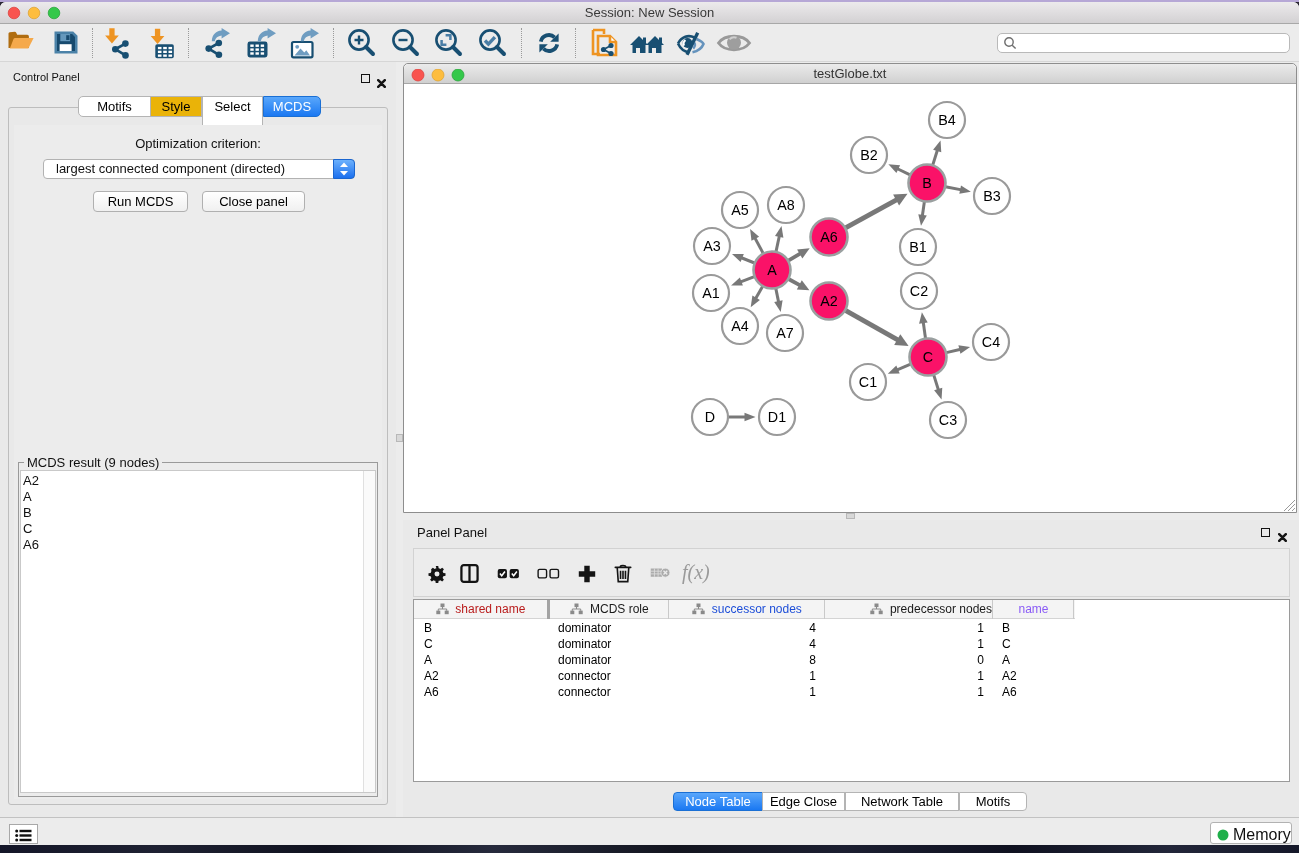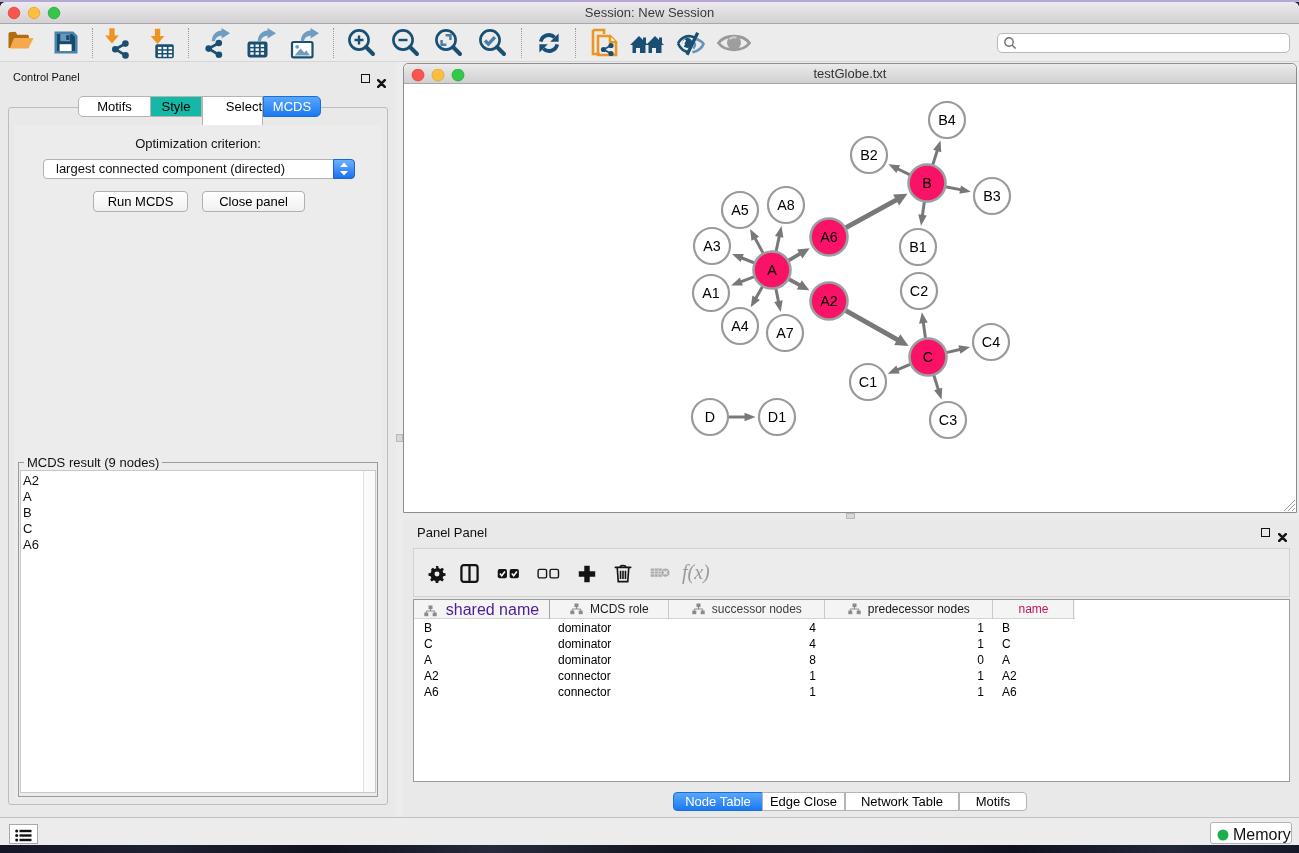--- a/index.html
+++ b/index.html
@@ -174,22 +174,22 @@
 
 <div class="abs" style="left:0;top:62px;width:396px;height:755px;background:#e9e9e9"></div>
 <div class="abs" style="left:13px;top:71px;font-size:11px;color:#111">Control Panel</div>
 <div class="abs" style="left:361px;top:74px;width:9px;height:9px;border:1.4px solid #111"></div>
 <div class="abs" style="left:377px;top:74px"><svg width="9" height="9" viewBox="0 0 9 9">
       <path d="M1.2 1.2 L7.8 7.8 M7.8 1.2 L1.2 7.8" stroke="#141414" stroke-width="2.5" stroke-linecap="round"></path>
     </svg></div>
 
 <div class="abs" style="left:8px;top:107px;width:380px;height:698px;border:1px solid #bdbdbd;border-radius:3px;background:#e9e9e9"></div>
 <div style="position:absolute;left:78px;top:96px;width:73px;height:21px;background:#fff;color:#000;border:1px solid #b4b4b4;border-top-left-radius:5px;border-bottom-left-radius:5px;box-sizing:border-box;text-align:center;line-height:19px;font-size:13px">Motifs</div>
-<div style="position:absolute;left:151px;top:96px;width:52px;height:21px;background:#14b8a6;color:#000;border:1px solid #b4b4b4;margin-left:-1px;box-sizing:border-box;text-align:center;line-height:19px;font-size:13px">Style</div>
-<div style="position:absolute;left:203px;top:96px;width:61px;height:34px;background:#fff;color:#000;border:1px solid #b4b4b4;margin-left:-1px;box-sizing:border-box;text-align:right;line-height:19px;font-size:13px">Select</div>
+<div style="position:absolute;left:151px;top:96px;width:52px;height:21px;background:#eab308;color:#000;border:1px solid #b4b4b4;margin-left:-1px;box-sizing:border-box;text-align:center;line-height:19px;font-size:13px">Style</div>
+<div style="position:absolute;left:203px;top:96px;width:61px;height:34px;background:#fff;color:#000;border:1px solid #b4b4b4;margin-left:-1px;box-sizing:border-box;text-align:center;line-height:19px;font-size:13px">Select</div>
 <div style="position:absolute;left:264px;top:96px;width:58px;height:21px;background:linear-gradient(#5aa7fb,#1a78f2);color:#fff;border:1px solid #1a6fd4;border-top-right-radius:5px;border-bottom-right-radius:5px;margin-left:-1px;box-sizing:border-box;text-align:center;line-height:19px;font-size:13px">MCDS</div>
 <div class="abs" style="left:14px;top:125px;width:368px;height:674px;background:#ececec"></div>
 <div class="abs" style="left:14px;top:136px;width:368px;text-align:center;font-size:13px;color:#111">Optimization criterion:</div>
 
 <div class="abs" style="left:43px;top:159px;width:312px;height:20px;background:#fff;border:1px solid #b2b2b2;border-radius:4px;font-size:13px;line-height:18px;padding-left:12px;color:#111">largest connected component (directed)</div>
 <div class="abs" style="left:333px;top:159px;width:22px;height:20px;background:linear-gradient(#6cb1fd,#1c70ee);border-radius:0 4px 4px 0;border:1px solid #1a66d0"></div>
 <div class="abs" style="left:338px;top:161px"><svg width="12" height="16" viewBox="0 0 12 16">
       <path d="M6 1.5 L10 6 H2 z" fill="#fff"></path>
       <path d="M6 14.5 L2 10 h8 z" fill="#fff"></path>
     </svg></div>
@@ -349,53 +349,53 @@
       </g>
       <circle cx="20.5" cy="11.5" r="6" fill="#ababab" stroke="#ececec" stroke-width="1"></circle>
       <path d="M18 9 l5 5 M23 9 l-5 5" stroke="#ececec" stroke-width="1.8"></path>
     </svg></div>
 <div style="position:absolute;left:682px;top:561px">
     <div style="font-family:'Liberation Serif',serif;font-style:italic;font-size:20px;color:#9a9a9a;line-height:22px">f(x)</div>
   </div>
 
 <div class="abs" style="left:413px;top:599px;width:877px;height:183px;background:#fff;border:1px solid #9a9a9a"></div>
 <div class="abs" style="left:414px;top:600px;width:661px;height:19px;background:#f4f4f4;border-bottom:1px solid #d4d4d4">
-    <div style="position:absolute;left:0px;top:0;width:136px;height:19px;border-right:1px solid #a3a3a3;text-align:center;line-height:19px;font-size:16px;color:#4c1d95"><svg width="13" height="12" viewBox="0 0 13 12" style="vertical-align:-2px">
+    <div style="position:absolute;left:0px;top:0;width:136px;height:19px;border-right:3px solid #a3a3a3;text-align:center;line-height:19px;font-size:12px;color:#b91c1c"><svg width="13" height="12" viewBox="0 0 13 12" style="vertical-align:-2px">
         <g fill="#8a8a8a">
           <rect x="4.5" y="0.5" width="4" height="3.6"></rect>
           <rect x="0.3" y="7.6" width="4" height="3.6"></rect>
           <rect x="8.7" y="7.6" width="4" height="3.6"></rect>
           <path d="M6.5 4 v2 M2.3 7.8 V6 h8.4 v1.8" stroke="#8a8a8a" stroke-width="1" fill="none"></path>
         </g>
       </svg>&nbsp;&nbsp;shared name</div>
     <div style="position:absolute;left:137px;top:0;width:118px;height:19px;border-right:1px solid #c9c9c9;text-align:center;line-height:19px;font-size:12px;color:#1a1a1a"><svg width="13" height="12" viewBox="0 0 13 12" style="vertical-align:-2px">
         <g fill="#8a8a8a">
           <rect x="4.5" y="0.5" width="4" height="3.6"></rect>
           <rect x="0.3" y="7.6" width="4" height="3.6"></rect>
           <rect x="8.7" y="7.6" width="4" height="3.6"></rect>
           <path d="M6.5 4 v2 M2.3 7.8 V6 h8.4 v1.8" stroke="#8a8a8a" stroke-width="1" fill="none"></path>
         </g>
       </svg>&nbsp;&nbsp;MCDS role</div>
-    <div style="position:absolute;left:256px;top:0;width:155px;height:19px;border-right:1px solid #c9c9c9;text-align:center;line-height:19px;font-size:12px;color:#404040"><svg width="13" height="12" viewBox="0 0 13 12" style="vertical-align:-2px">
+    <div style="position:absolute;left:256px;top:0;width:155px;height:19px;border-right:1px solid #c9c9c9;text-align:center;line-height:19px;font-size:12px;color:#1d4ed8"><svg width="13" height="12" viewBox="0 0 13 12" style="vertical-align:-2px">
         <g fill="#8a8a8a">
           <rect x="4.5" y="0.5" width="4" height="3.6"></rect>
           <rect x="0.3" y="7.6" width="4" height="3.6"></rect>
           <rect x="8.7" y="7.6" width="4" height="3.6"></rect>
           <path d="M6.5 4 v2 M2.3 7.8 V6 h8.4 v1.8" stroke="#8a8a8a" stroke-width="1" fill="none"></path>
         </g>
       </svg>&nbsp;&nbsp;successor nodes</div>
-    <div style="position:absolute;left:412px;top:0;width:167px;height:19px;border-right:1px solid #c9c9c9;text-align:center;line-height:19px;font-size:12px;color:#1a1a1a"><svg width="13" height="12" viewBox="0 0 13 12" style="vertical-align:-2px">
+    <div style="position:absolute;left:412px;top:0;width:167px;height:19px;border-right:1px solid #c9c9c9;text-align:right;line-height:19px;font-size:12px;color:#1a1a1a"><svg width="13" height="12" viewBox="0 0 13 12" style="vertical-align:-2px">
         <g fill="#8a8a8a">
           <rect x="4.5" y="0.5" width="4" height="3.6"></rect>
           <rect x="0.3" y="7.6" width="4" height="3.6"></rect>
           <rect x="8.7" y="7.6" width="4" height="3.6"></rect>
           <path d="M6.5 4 v2 M2.3 7.8 V6 h8.4 v1.8" stroke="#8a8a8a" stroke-width="1" fill="none"></path>
         </g>
       </svg>&nbsp;&nbsp;predecessor nodes</div>
-    <div style="position:absolute;left:580px;top:0;width:80px;height:19px;border-right:1px solid #c9c9c9;text-align:center;line-height:19px;font-size:12px;color:#be185d">name</div>
+    <div style="position:absolute;left:580px;top:0;width:80px;height:19px;border-right:1px solid #c9c9c9;text-align:center;line-height:19px;font-size:12px;color:#8b5cf6">name</div>
   </div>
 <div class="abs" style="left:414px;top:600px;width:875px;height:181px">
     <div style="position:absolute;left:0;top:20px;width:875px;height:16px;font-size:12px;line-height:16px">
       <span style="position:absolute;left:10px">B</span>
       <span style="position:absolute;left:144px">dominator</span>
       <span style="position:absolute;left:256px;width:146px;text-align:right">4</span>
       <span style="position:absolute;left:412px;width:158px;text-align:right">1</span>
       <span style="position:absolute;left:588px">B</span>
     </div>
     <div style="position:absolute;left:0;top:36px;width:875px;height:16px;font-size:12px;line-height:16px">

